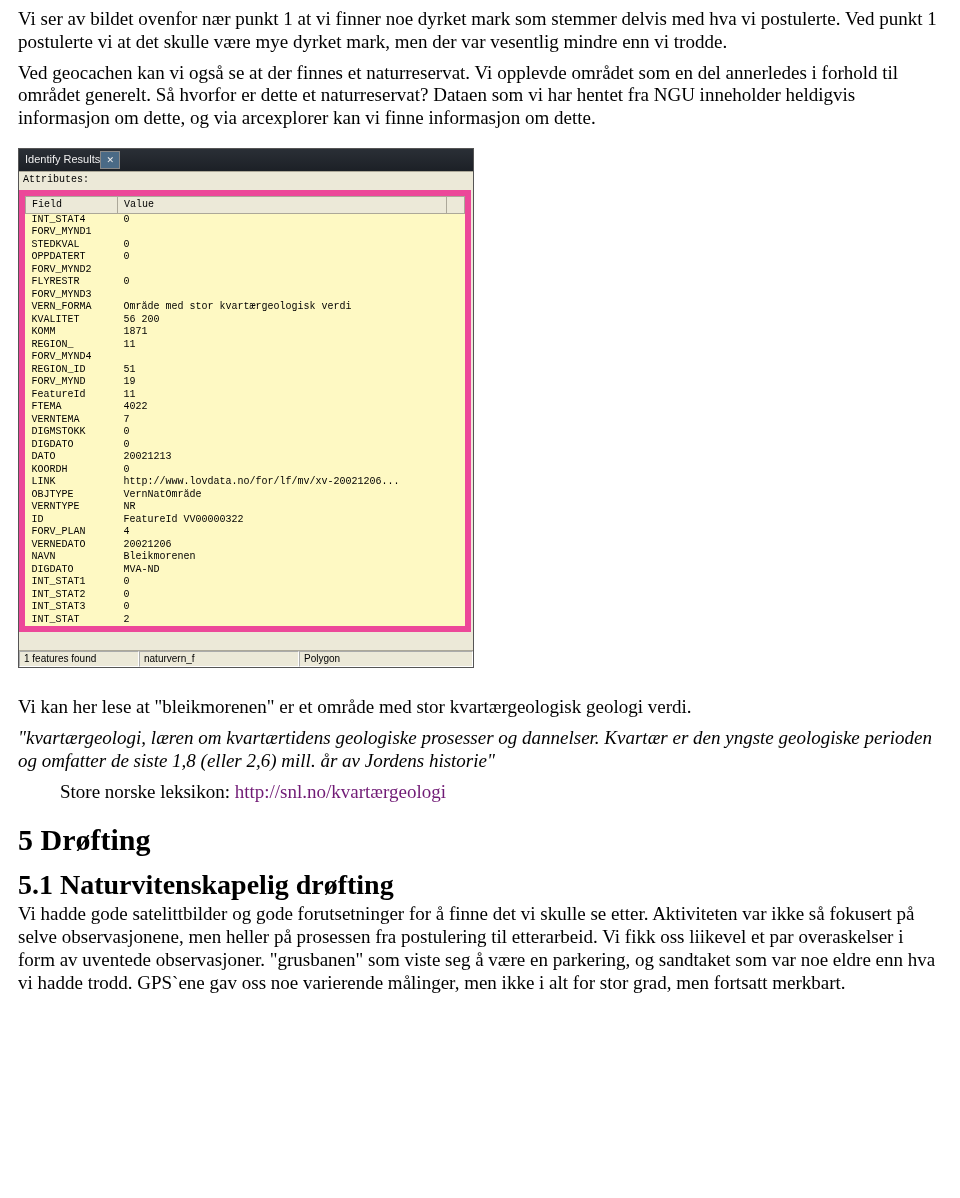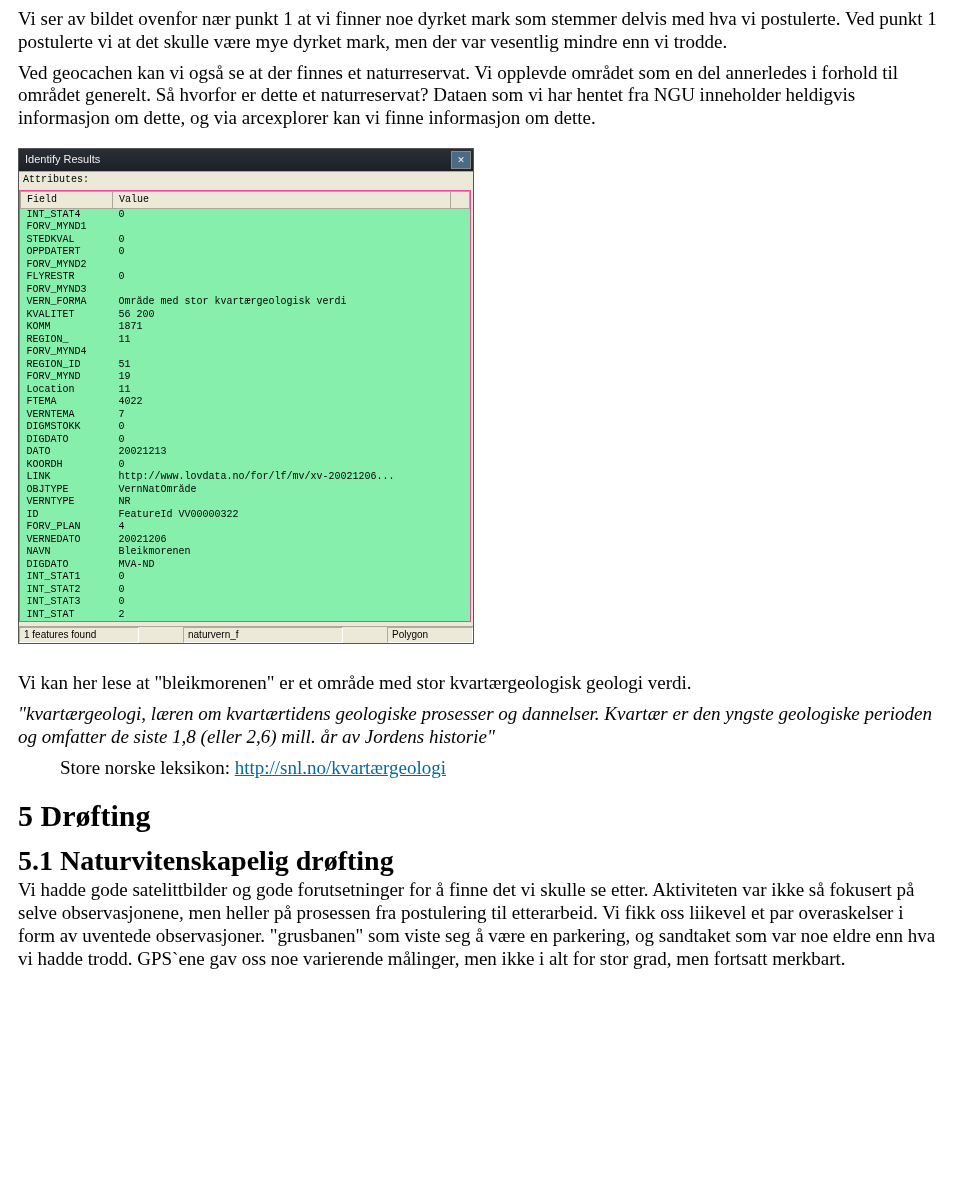--- a/index.html
+++ b/index.html
@@ -9,38 +9,38 @@
     padding: 8px 18px 20px 18px;
     color: #000;
     background: #fff;
     width: 924px;
     line-height: 1.2;
   }
   p { margin: 0 0 8px 0; }
   .para { margin-bottom: 8px; }
   .quote { font-style: italic; }
   .indent { margin-left: 42px; }
-  .link { color: #0369a1; text-decoration: underline; }
+  .link { color: #701a75; }
   h1 { font-size: 30px; font-weight: bold; margin: 18px 0 4px 0; }
   h2 { font-size: 28px; font-weight: bold; margin: 10px 0 2px 0; }
   .screenshot {
     width: 454px;
     border: 1px solid #555;
     margin: 18px 0 28px 0;
     font-family: Tahoma, Arial, sans-serif;
     font-size: 10px;
     background: #ece9d8;
   }
   .titlebar {
     background: linear-gradient(#2a2f36 0%, #1c2026 100%);
     color: #eee;
     height: 22px;
     display: flex;
     align-items: center;
-    justify-content: space-between;
+    justify-content: flex-start;
     padding: 0 2px 0 6px;
     font-size: 11px;
   }
   .titlebar .btn {
     width: 18px;
     height: 16px;
     background: #4a6a86;
     border: 1px solid #888;
     display: inline-flex;
     align-items: center;
@@ -83,23 +83,23 @@
   .attr-col {
     flex: 1;
     display: flex;
     flex-direction: column;
     font-family: Liberation Mono, monospace;
   }
   .attr-col .hdr {
     padding: 2px 4px;
   }
   .attr-grid {
-    background: #86efac;
-    border: 1px solid #ec4899;
-    margin: 2px 2px 4px 0;
+    background: #fef9c3;
+    border: 6px solid #ec4899;
+    margin: 2px 2px 18px 0;
     overflow: hidden;
   }
   .attr-grid table {
     width: 100%;
     border-collapse: collapse;
     font-size: 10px;
   }
   .attr-grid th {
     text-align: left;
     font-weight: normal;
@@ -115,21 +115,20 @@
     text-overflow: ellipsis;
     line-height: 1.25;
   }
   .attr-grid td.field { width: 80px; }
   .attr-grid td.value { max-width: 220px; }
   .status-row {
     display: flex;
     border-top: 1px solid #aca899;
     background: #ece9d8;
     font-size: 10px;
-    gap: 44px;
   }
   .status-row > div {
     border: 1px inset #fff;
     padding: 1px 4px;
   }
   .status-row .s1 { width: 110px; }
   .status-row .s2 { width: 150px; }
   .status-row .s3 { flex: 1; }
 </style>
 </head>
@@ -220,21 +219,21 @@
                 <td class="field">REGION_ID</td>
                 <td class="value">51</td>
                 <td></td>
               </tr>
               <tr>
                 <td class="field">FORV_MYND</td>
                 <td class="value">19</td>
                 <td></td>
               </tr>
               <tr>
-                <td class="field">Location</td>
+                <td class="field">FeatureId</td>
                 <td class="value">11</td>
                 <td></td>
               </tr>
               <tr>
                 <td class="field">FTEMA</td>
                 <td class="value">4022</td>
                 <td></td>
               </tr>
               <tr>
                 <td class="field">VERNTEMA</td>

